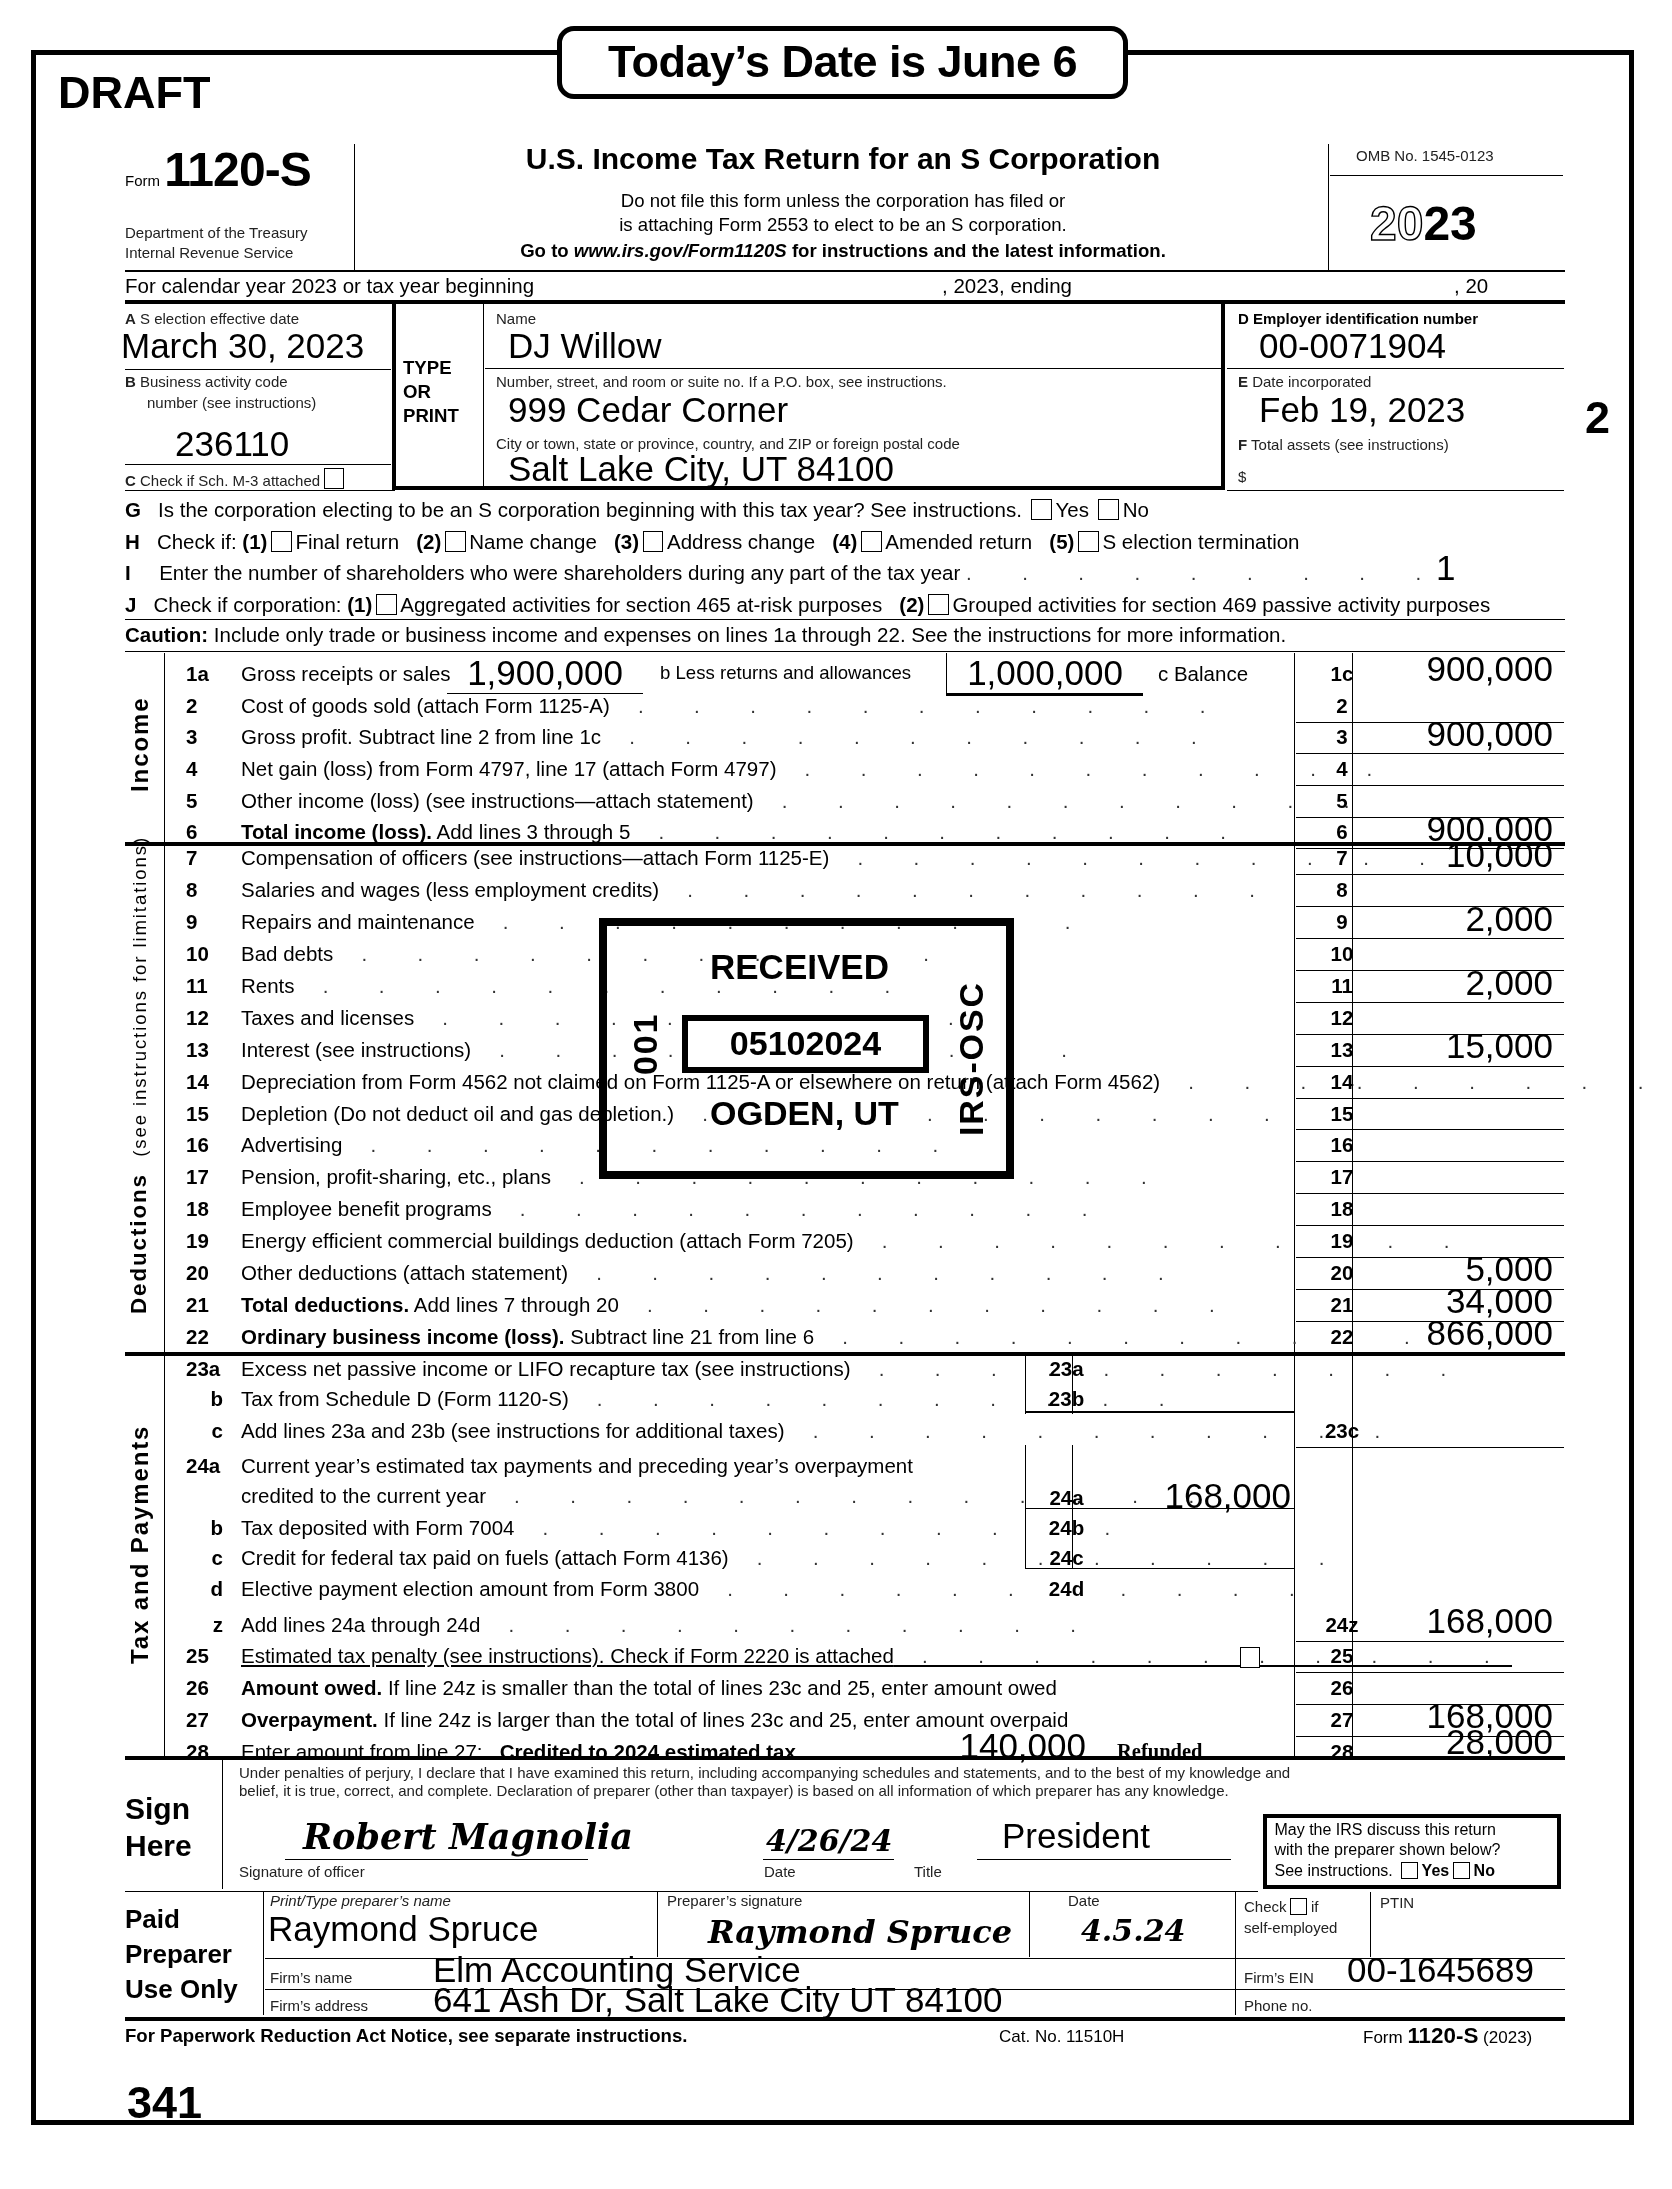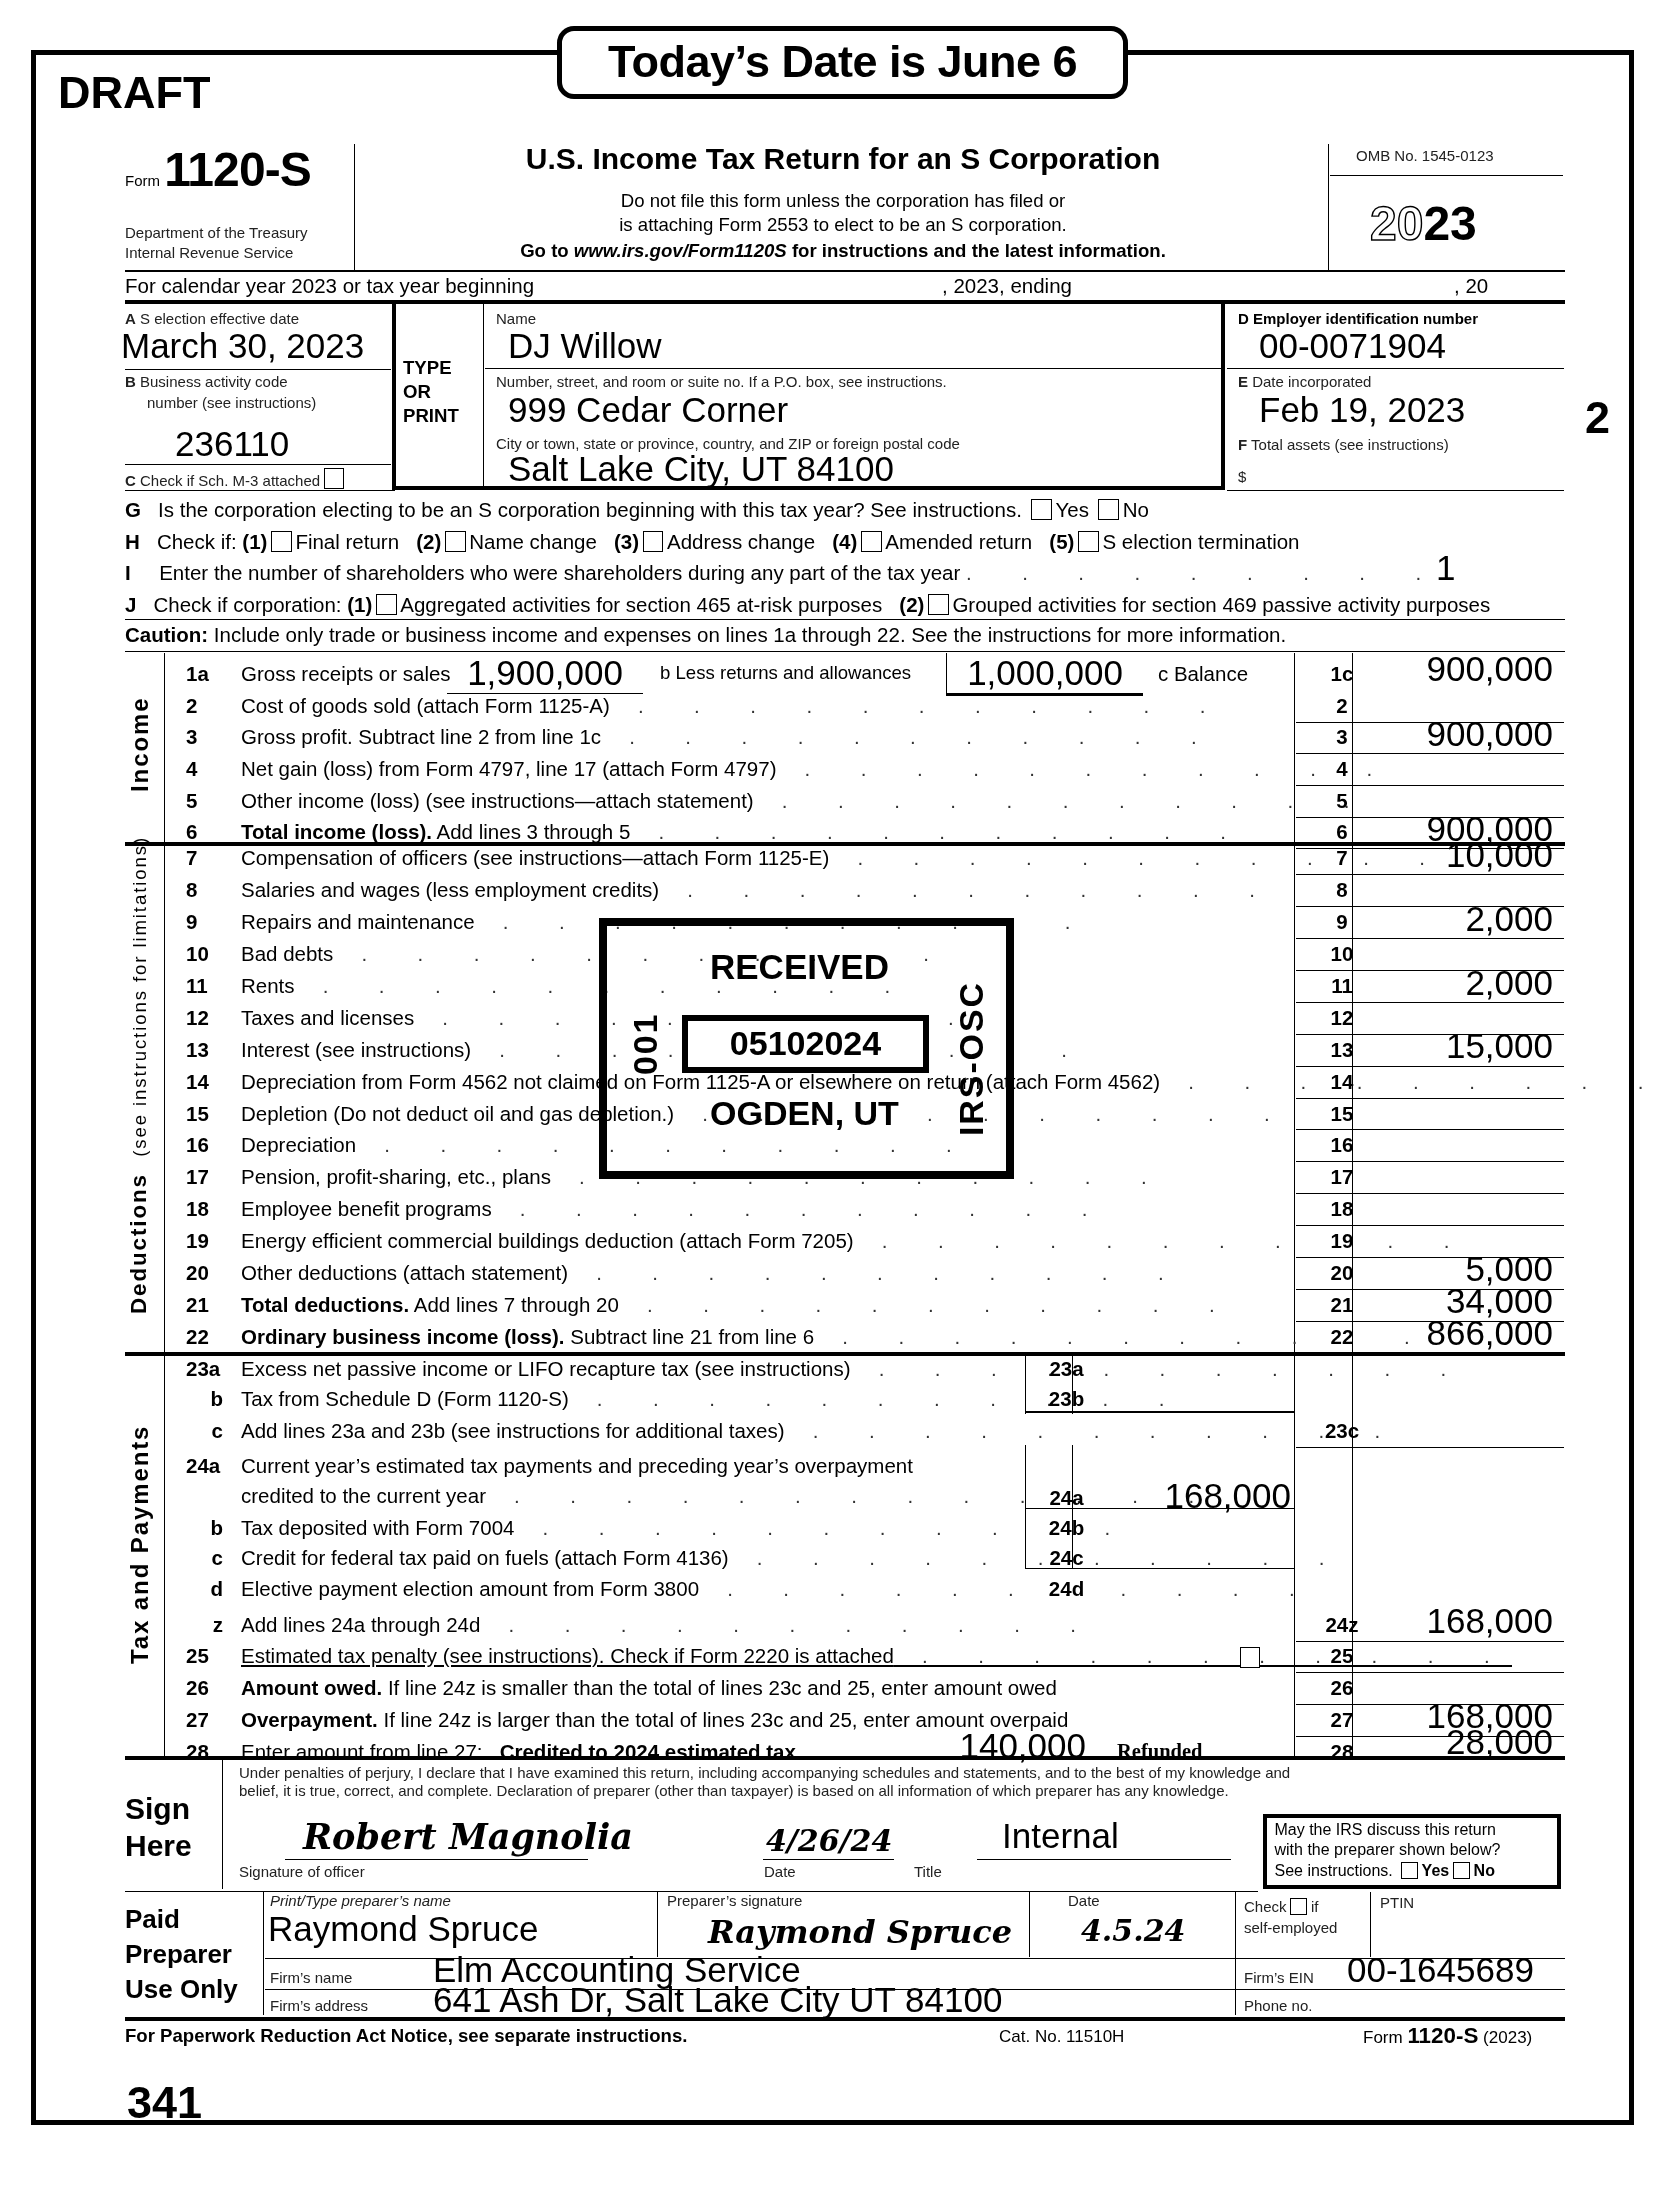--- a/index.html
+++ b/index.html
@@ -238,21 +238,21 @@
     </div>
     <div>
       <div class="linenum" style="top: 1102px; text-align: left;">15</div>
       <div class="abs lbl" style="left: 241px; top: 1102px; white-space: nowrap;"><span>Depletion (Do not deduct oil and gas depletion.)</span><span class="dots"> . . . . . . . . . . .</span></div>
       <div class="boxnum" style="top: 1102px;">15</div>
       <div class="valcell" style="top: 1094px;"></div>
       <div class="hline" style="left: 1296px; top: 1129px; width: 268px;"></div>
     </div>
     <div>
       <div class="linenum" style="top: 1133px; text-align: left;">16</div>
-      <div class="abs lbl" style="left: 241px; top: 1133px; white-space: nowrap;"><span>Depreciation</span><span class="dots"> . . . . . . . . . . .</span></div>
+      <div class="abs lbl" style="left: 241px; top: 1133px; white-space: nowrap;"><span>Advertising</span><span class="dots"> . . . . . . . . . . .</span></div>
       <div class="boxnum" style="top: 1133px;">16</div>
       <div class="valcell" style="top: 1126px;"></div>
       <div class="hline" style="left: 1296px; top: 1161px; width: 268px;"></div>
     </div>
     <div>
       <div class="linenum" style="top: 1165px; text-align: left;">17</div>
       <div class="abs lbl" style="left: 241px; top: 1165px; white-space: nowrap;"><span>Pension, profit-sharing, etc., plans</span><span class="dots"> . . . . . . . . . . .</span></div>
       <div class="boxnum" style="top: 1165px;">17</div>
       <div class="valcell" style="top: 1158px;"></div>
       <div class="hline" style="left: 1296px; top: 1193px; width: 268px;"></div>
@@ -402,21 +402,21 @@
 <div class="vline" style="left:222px; top:1758px; height:131px;"></div>
 <div class="abs" style="left:239px; top:1764px; font-size:15px; color:#222;">Under penalties of perjury, I declare that I have examined this return, including accompanying schedules and statements, and to the best of my knowledge and</div>
 <div class="abs" style="left:239px; top:1782px; font-size:15px; color:#222;">belief, it is true, correct, and complete. Declaration of preparer (other than taxpayer) is based on all information of which preparer has any knowledge.</div>
 <div class="abs sig" style="left:303px; top:1816px; font-size:35px;">Robert Magnolia</div>
 <div class="hline" style="left:285px; top:1859px; width:303px;"></div>
 <div class="abs small" style="left:239px; top:1863px;">Signature of officer</div>
 <div class="abs sig" style="left:766px; top:1823px; font-size:30px;">4/26/24</div>
 <div class="hline" style="left:763px; top:1859px; width:131px;"></div>
 <div class="abs small" style="left:764px; top:1863px;">Date</div>
 <div class="abs small" style="left:914px; top:1863px;">Title</div>
-<div class="abs hand" style="left:1002px; top:1816px;">Internal</div>
+<div class="abs hand" style="left:1002px; top:1816px;">President</div>
 <div class="hline" style="left:977px; top:1859px; width:254px;"></div>
 <div class="abs" style="left:1263px; top:1814px; width:298px; height:75px; border:4.7px solid #000; box-sizing:border-box; padding:1.9px 7.5px; font-size:16px; line-height:20.5px;">
   <div>May the IRS discuss this return</div>
   <div>with the preparer shown below?</div>
   <div><span>See instructions.</span> <span class="cb" style="width:15px;height:15px;"></span><b>Yes</b><span class="cb" style="width:15px;height:15px;"></span><b>No</b></div>
 </div>
 <div class="hline" style="left:125px; top:1891px; width:1133px;"></div>
 
 <div class="abs" style="left:125px; top:1902px; font-size:26px; font-weight:bold; line-height:35px;">
   <div>Paid</div>

